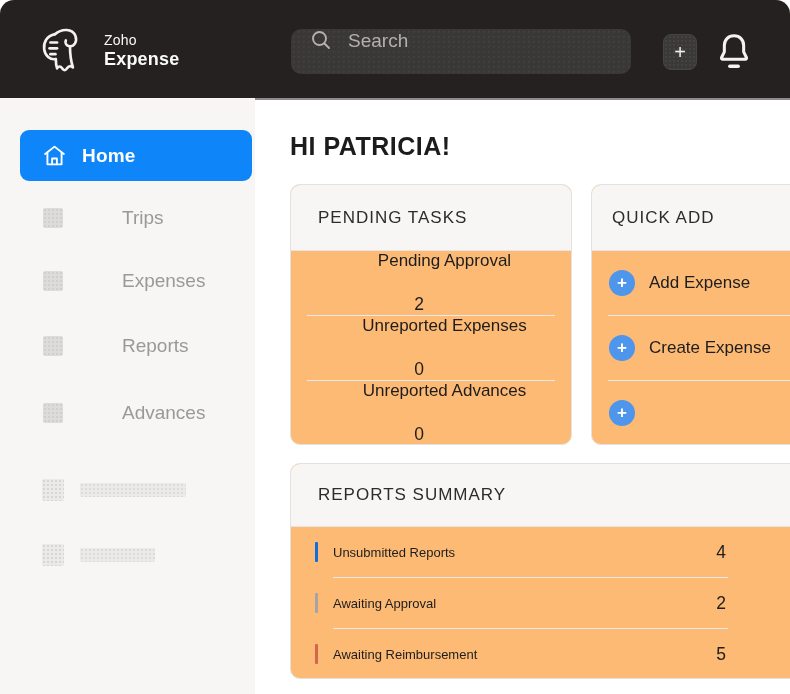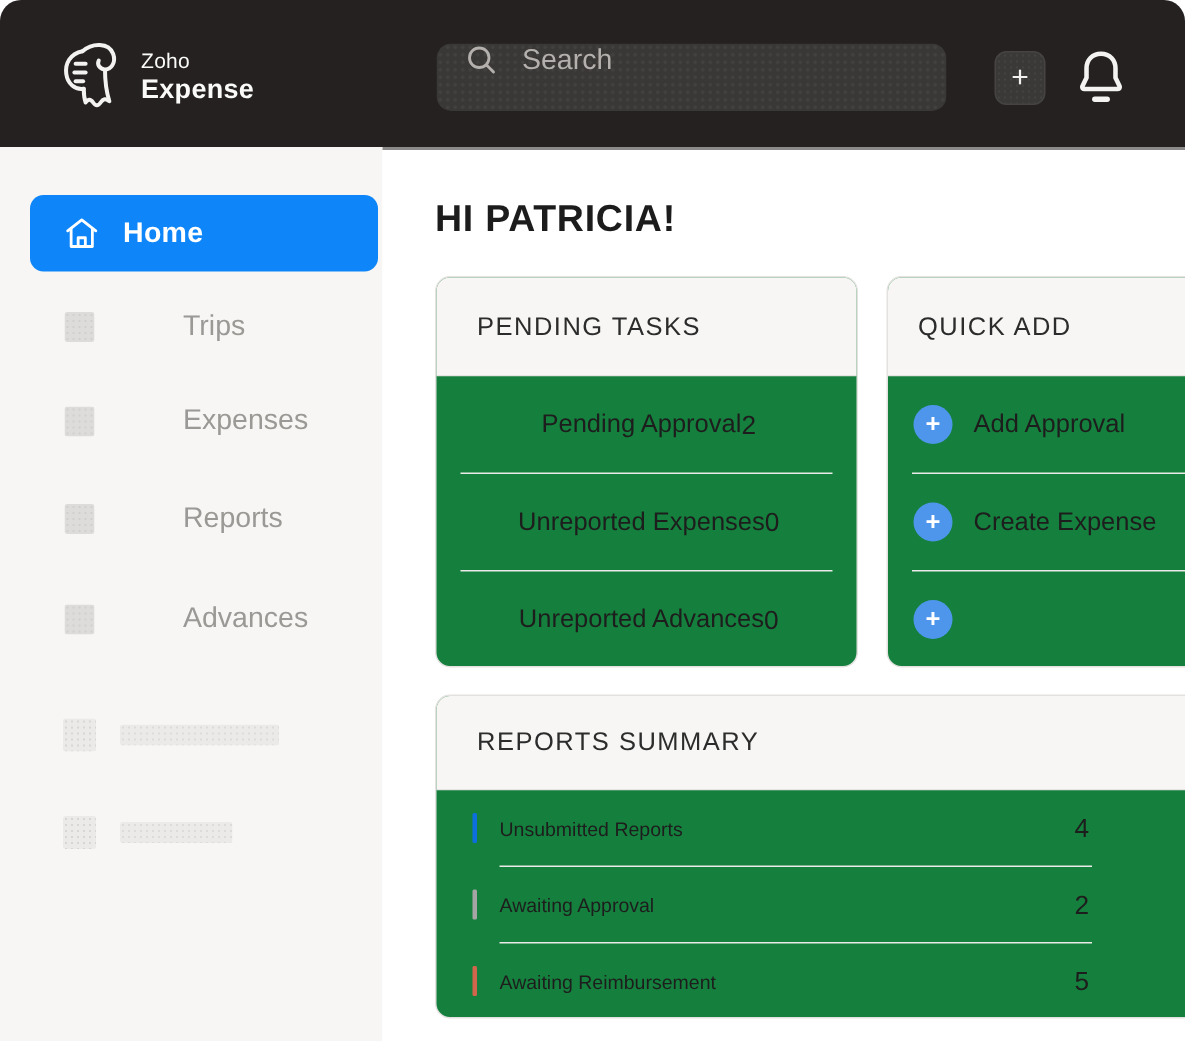--- a/index.html
+++ b/index.html
@@ -8,21 +8,21 @@
     font-family:"Liberation Sans","DejaVu Sans",sans-serif;
     -webkit-font-smoothing:antialiased;
   }
   
   .topbar{
     position:absolute;left:0;top:0;width:790px;height:98px;
     background:#242120;border-radius:14px 14px 0 0;
   }
   .logo{position:absolute;left:36px;top:25px;display:flex;align-items:center;}
   .logo-icon{width:48px;height:50px;}
-  .brand{margin-left:10px;color:#fafaf8;line-height:1;}
+  .brand{margin-left:20px;color:#fafaf8;line-height:1;}
   .brand-top{font-size:14px;font-weight:500;letter-spacing:.2px;display:block;margin-bottom:3px;}
   .brand-bottom{font-size:18px;font-weight:700;letter-spacing:.2px;display:block;}
   .searchbox{
     position:absolute;left:291px;top:29px;width:340px;height:45px;
     background:#3a3836;border-radius:10px;display:flex;align-items:flex-start;
     background-image:radial-gradient(rgba(255,255,255,.045) 1px, transparent 1px);
     background-size:5px 5px;
   }
   .search-icon{margin-left:19px;flex:0 0 auto;display:flex;}
   .search-input{
@@ -72,32 +72,32 @@
   
   .main{
     position:absolute;left:255px;top:98px;width:535px;height:596px;
     background:#ffffff;border-top:2px solid #8d8b89;box-sizing:border-box;
   }
   .greeting{
     position:absolute;left:35px;top:32px;font-size:25px;font-weight:700;
     color:#1c1c1c;letter-spacing:.5px;
   }
   .card{
-    position:absolute;background:#15803d;border:1px solid #e3e2e0;
+    position:absolute;background:#fdba74;border:1px solid #e3e2e0;
     border-radius:10px;box-sizing:border-box;
   }
   .card-header{
     background:#f7f6f4;border-bottom:1px solid #e6e5e3;
     border-radius:9px 9px 0 0;display:flex;align-items:center;
   }
   .card-title{font-size:17px;color:#2c2c2c;font-weight:500;letter-spacing:1px;}
   .card-pt{left:35px;top:84px;width:282px;height:261px;}
   .card-pt .card-header{height:65px;}
   .card-pt .card-title{margin-left:27px;}
-  .pt-row{height:64px;display:flex;align-items:center;justify-content:center;}
+  .pt-row{height:64px;display:flex;align-items:center;justify-content:space-between;flex-direction:column;}
   .pt-label{font-size:17px;color:#1d1d1d;margin-left:27px;}
   .pt-value{font-size:17.5px;color:#1d1d1d;font-weight:500;margin-right:24px;}
   .divider{border-top:1px solid #ebeae8;margin:0 16px;}
   .card-qa{left:336px;top:84px;width:240px;height:261px;}
   .card-qa .card-header{height:65px;}
   .card-qa .card-title{margin-left:20px;}
   .qa-row{height:64px;display:flex;align-items:center;cursor:pointer;}
   .qa-plus{
     width:26px;height:26px;border-radius:50%;margin-left:17px;flex:0 0 auto;
     color:#ffffff;font-size:17px;font-weight:600;line-height:26px;text-align:center;
@@ -218,21 +218,21 @@
       <span class="pt-value">0</span>
     </div>
   </section>
 
   <section class="card card-qa">
     <div class="card-header">
       <span class="card-title">QUICK ADD</span>
     </div>
     <div class="qa-row">
       <span class="qa-plus" style="background: rgb(78, 149, 236);">+</span>
-      <span class="qa-label">Add Approval</span>
+      <span class="qa-label">Add Expense</span>
     </div>
     <div class="divider"></div>
     <div class="qa-row">
       <span class="qa-plus" style="background: rgb(78, 149, 236);">+</span>
       <span class="qa-label">Create Expense</span>
     </div>
     <div class="divider"></div>
     <div class="qa-row">
       <span class="qa-plus" style="background: rgb(78, 149, 236);">+</span>
     </div>

